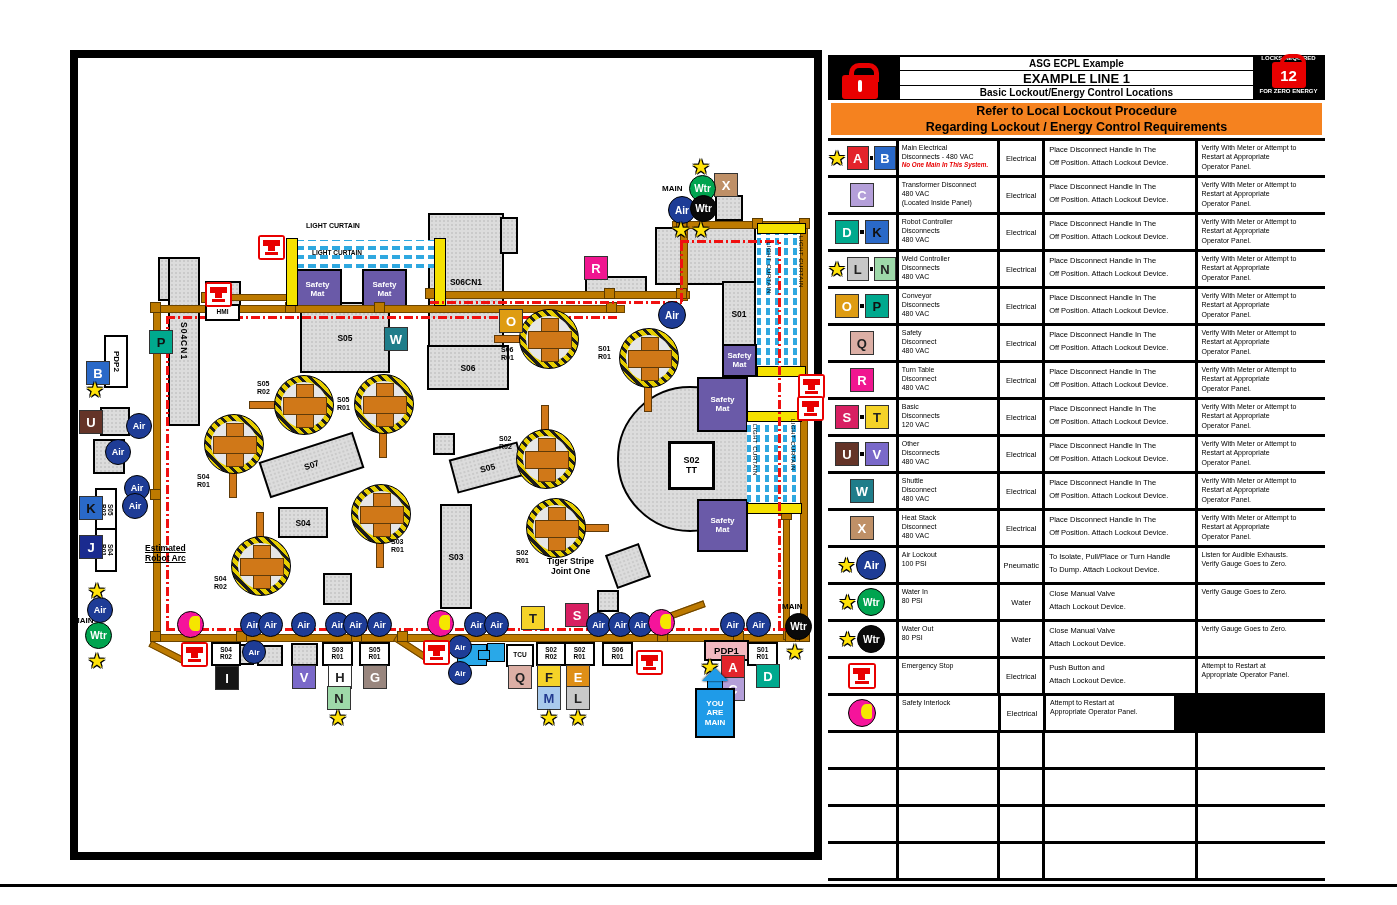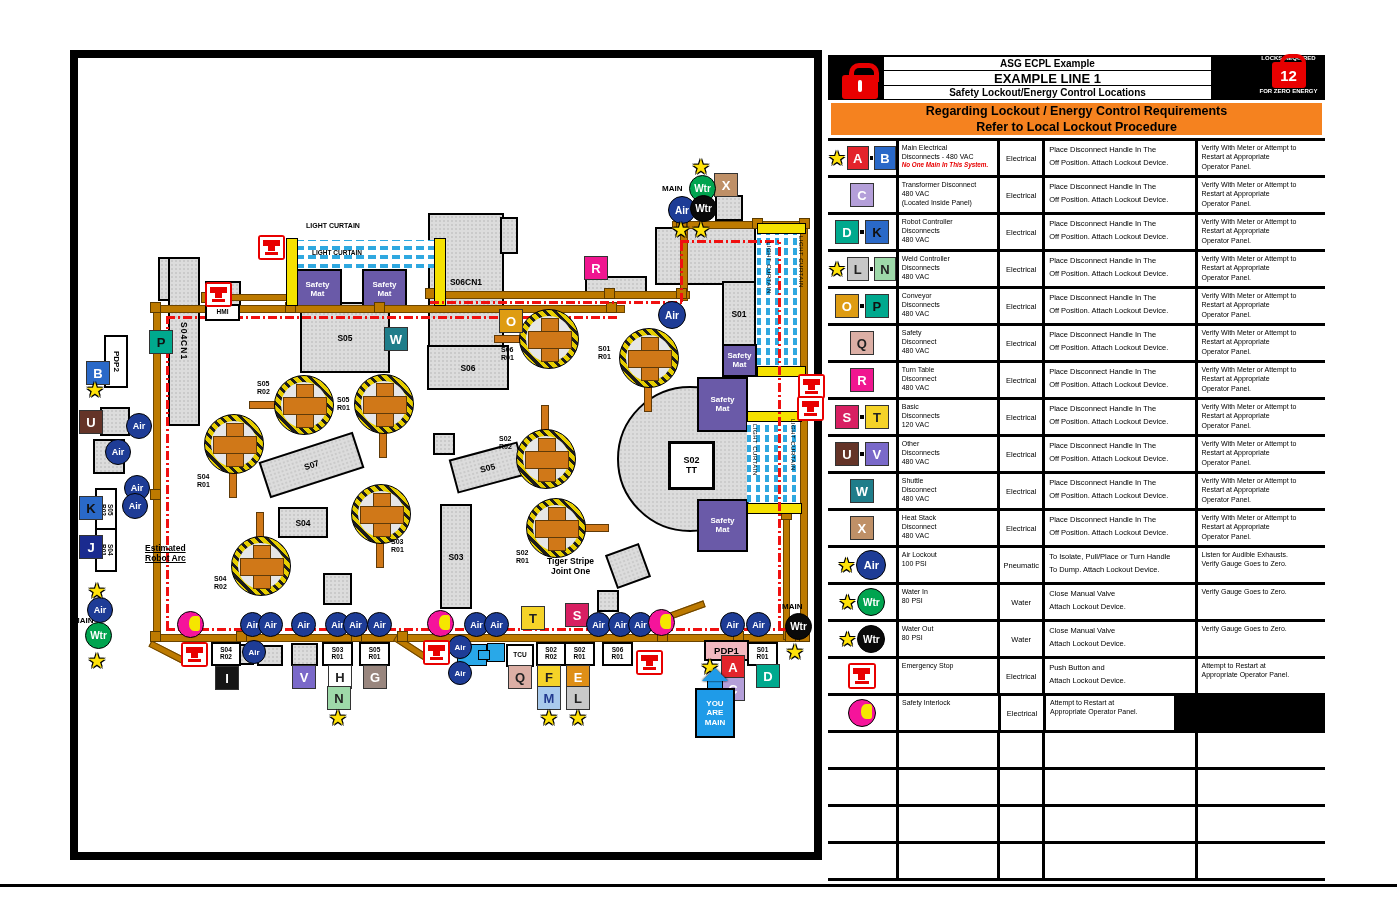--- a/index.html
+++ b/index.html
@@ -41,21 +41,21 @@
   .turntable{border-radius:50%;background:#DCDCDC;border:2px solid #000;background-image:radial-gradient(#00000012 1px,transparent 1px);background-size:4px 4px}
   .bluebox{background:#29A8E8;border:1.5px solid #000}
   
   #yah{position:absolute;width:44px;text-align:center}
   #yah .tri{width:0;height:0;border-left:13px solid transparent;border-right:13px solid transparent;border-bottom:13px solid #1F9BE8;margin:0 auto;filter:drop-shadow(0 0 1px #000)}
   #yah .stem{width:14px;height:7px;background:#1F9BE8;margin:0 auto;border-left:1.5px solid #000;border-right:1.5px solid #000}
   #yah .box{width:36px;height:46px;margin:0 auto;background:#1F9BE8;border:2px solid #000;color:#fff;font-weight:bold;font-size:8px;line-height:1.2;display:flex;align-items:center;justify-content:center;white-space:pre-line}
   
   #tpanel{position:absolute;left:828px;top:55px;width:497px}
   #theadblk{position:relative;height:45px;background:#000}
-  .tbar{position:absolute;left:56px;width:327px;background:#fff;color:#000;font-weight:bold;display:flex;align-items:center;justify-content:center}
+  .tbar{position:absolute;left:72px;width:353px;background:#fff;color:#000;font-weight:bold;display:flex;align-items:center;justify-content:center}
   #locksreq{position:absolute;right:1px;top:0;width:71px;height:45px;color:#fff;font-weight:bold;font-size:6px;text-align:center}
   .locklg{position:relative;width:34px;height:26px;margin:1px auto 0}
   .locklg .sh{position:absolute;left:8px;top:-8px;width:18px;height:14px;border:4px solid #E80000;border-bottom:none;border-radius:9px 9px 0 0}
   .locklg .bd{position:absolute;inset:0;background:#E80000;border-radius:3px;color:#fff;font-size:15px;font-weight:bold;display:flex;align-items:center;justify-content:center}
   #leftlock{position:absolute;left:12px;top:8px;width:40px;height:34px}
   #leftlock .sh{position:absolute;left:9px;top:-0px;width:20px;height:14px;border:5px solid #E80000;border-bottom:none;border-radius:10px 10px 0 0}
   #leftlock .bd{position:absolute;left:2px;top:12px;width:36px;height:24px;background:#E80000;border-radius:3px}
   #leftlock .slot{position:absolute;left:18px;top:17px;width:4px;height:12px;background:#fff;border-radius:2px}
   #banner{margin:3px;height:31px;color:#000;font-weight:bold;font-size:12.5px;text-align:center;line-height:1.25;padding-top:1px}
   #tgrid{background:#000;padding:3px 0 3px 0}
@@ -425,33 +425,33 @@
 
 <div id="tpanel">
   <div id="theadblk">
     <div id="leftlock">
         <div class="sh"></div>
         <div class="bd"></div>
         <div class="slot"></div>
       </div>
     <div class="tbar" style="top:2px;height:13px;font-size:10px">ASG ECPL Example</div>
     <div class="tbar" style="top:16px;height:14px;font-size:13px">EXAMPLE LINE 1</div>
-    <div class="tbar" style="top:31px;height:13px;font-size:10px">Safety Lockout/Energy Control Locations</div>
+    <div class="tbar" style="top:31px;height:13px;font-size:10px">Basic Lockout/Energy Control Locations</div>
     <div id="locksreq">
       <div>LOCKS REQUIRED</div>
       <div class="locklg">
           <div class="sh"></div>
           <div class="bd">12</div>
         </div>
       <div>FOR ZERO ENERGY</div>
     </div>
   </div>
   <div id="banner" style="background: rgb(245, 130, 31);">
+    <div>Refer to Local Lockout Procedure</div>
     <div>Regarding Lockout / Energy Control Requirements</div>
-    <div>Refer to Local Lockout Procedure</div>
   </div>
   <div id="tgrid">
       <div class="trow" style="height: 34px;">
         <div class="tc c0">
           <span style="color: rgb(255, 226, 10); text-shadow: rgb(0, 0, 0) 1px 1px 0px, rgb(0, 0, 0) -1px -1px 0px, rgb(0, 0, 0) 1px -1px 0px, rgb(0, 0, 0) -1px 1px 0px; font-size: 20px; line-height: 1;">★</span>
           <div class="badge" style="height: 22px; width: 22px; background: rgb(227, 36, 43); color: rgb(255, 255, 255); font-size: 13px;">A</div>
           <div class="sq"></div>
           <div class="badge dot" style="height: 22px; width: 22px; background: rgb(42, 105, 200); color: rgb(255, 255, 255); font-size: 13px;">B</div>
         </div>
         <div class="tc c1">

